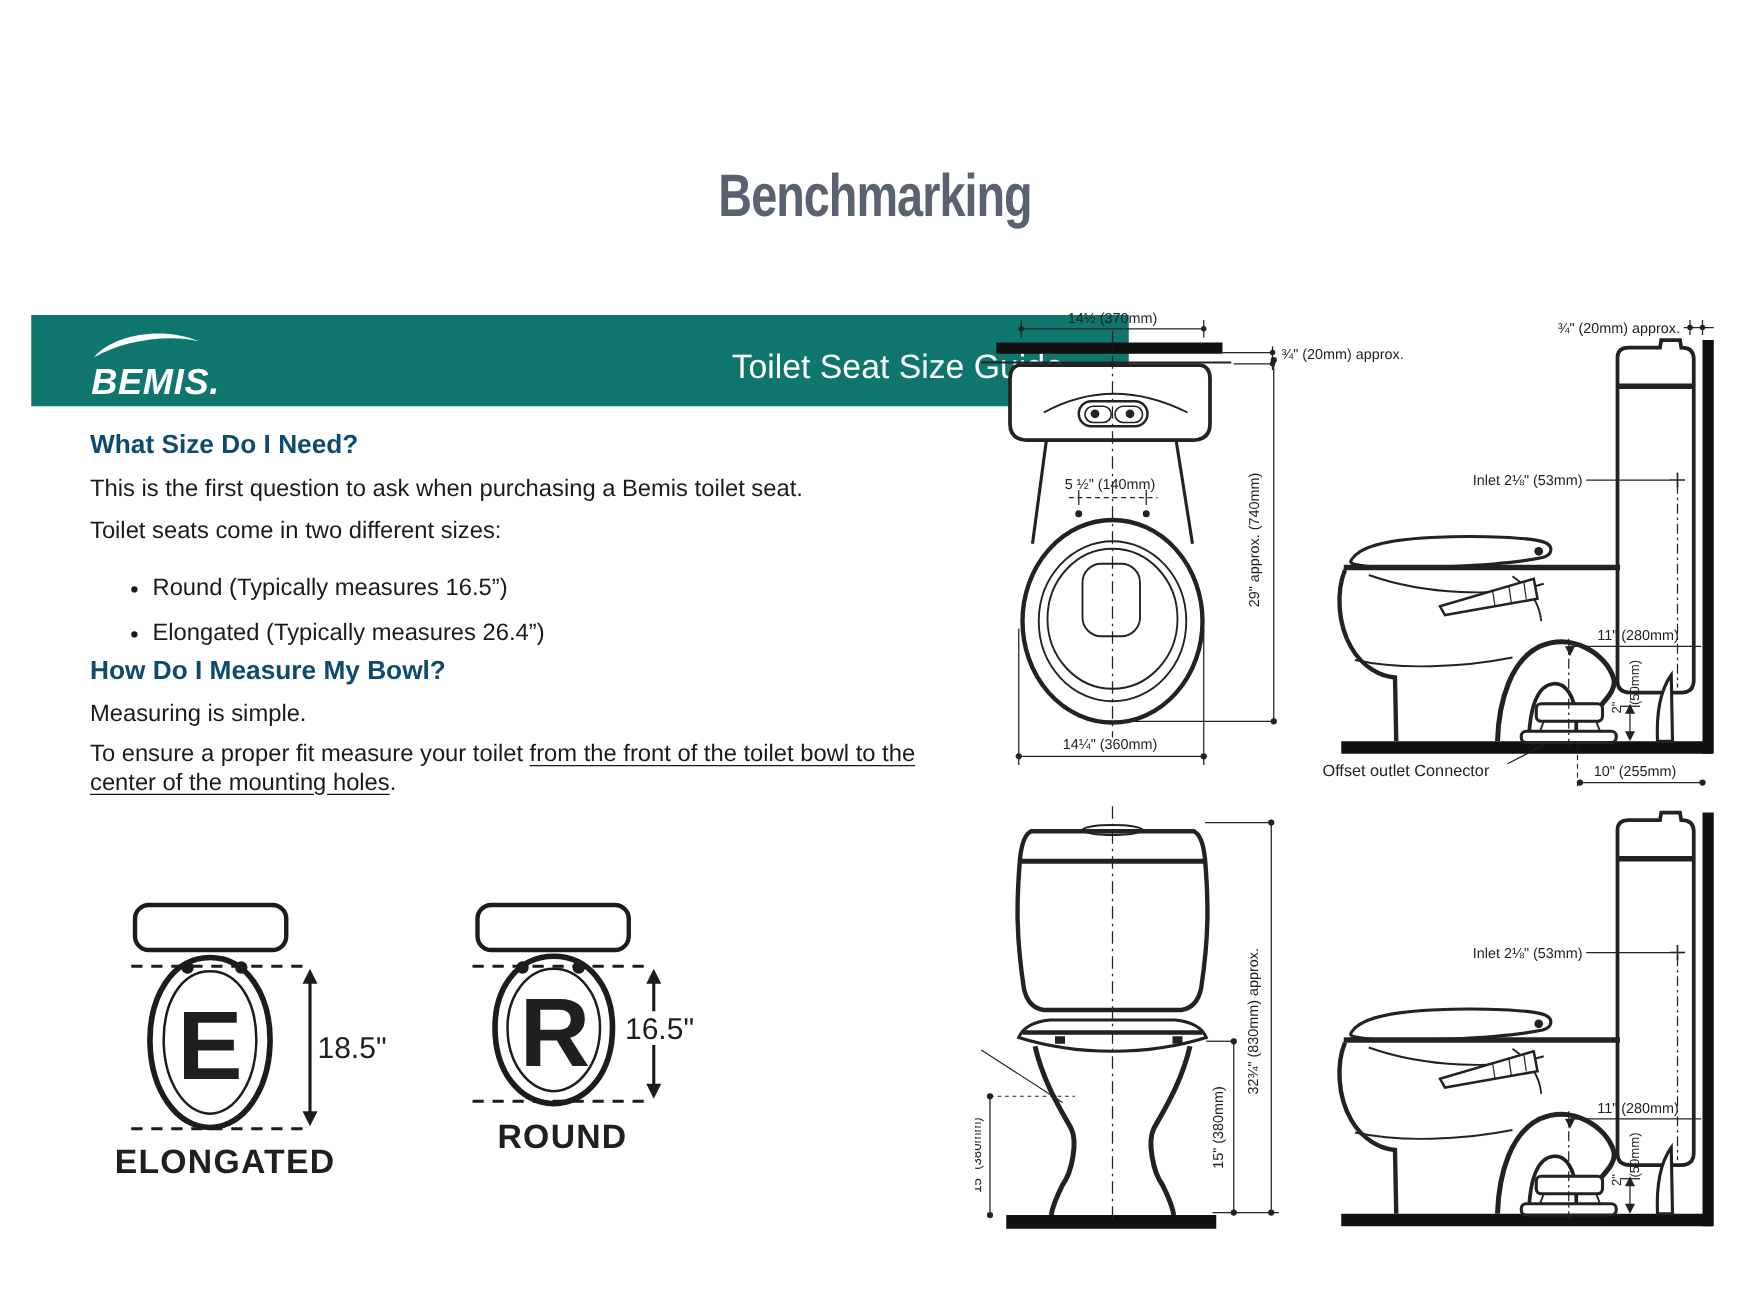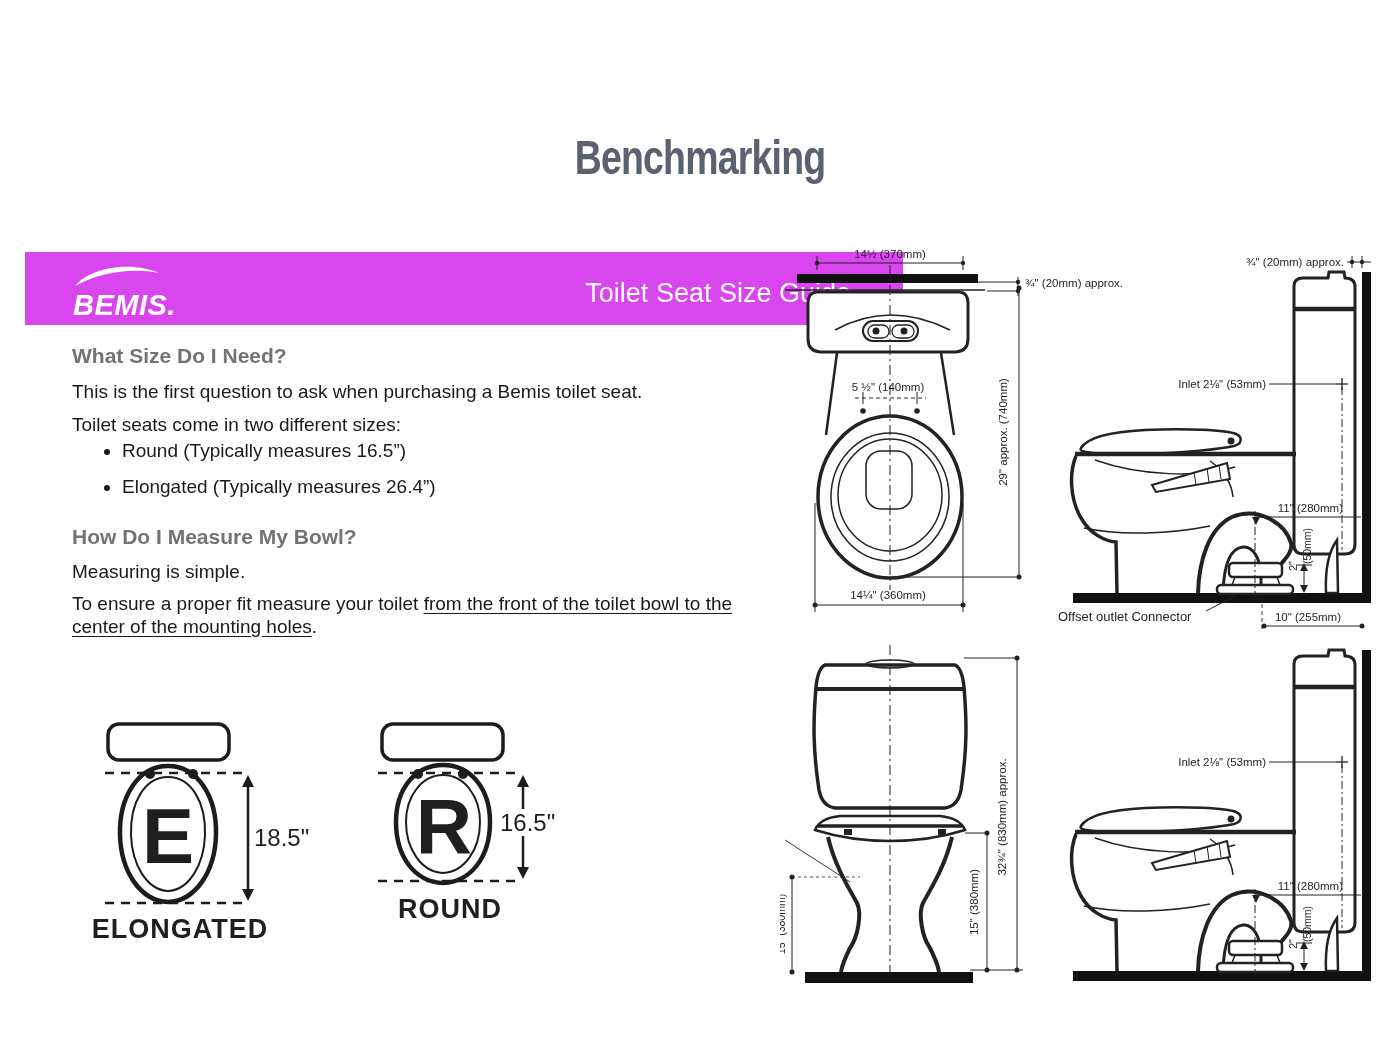--- a/index.html
+++ b/index.html
@@ -2,27 +2,27 @@
 <html><head>
 <meta charset="utf-8">
 <style>
   html,body{margin:0;padding:0;background:#ffffff;}
   .page{position:relative;width:1400px;height:1050px;background:#fff;overflow:hidden;
         font-family:"Liberation Sans", sans-serif;color:#111;}
   .page-title{position:absolute;top:130px;left:50%;margin:0;
     transform:translateX(-50%) scaleX(0.78);transform-origin:center;
     font-size:48px;font-weight:800;letter-spacing:-1px;color:#5a6170;white-space:nowrap;}
   
-  .bar{position:absolute;left:25px;top:252px;width:878px;height:73px;background:#d946ef;}
+  .bar{position:absolute;left:25px;top:252px;width:878px;height:73px;background:#0f766e;}
   .logo{position:absolute;left:48px;top:12px;width:110px;}
   .logo-text{display:block;color:#fff;font-size:29px;font-weight:bold;font-style:italic;
     letter-spacing:0.5px;margin-top:-3px;}
   .bar-title{position:absolute;right:52px;bottom:16px;color:#fff;font-size:27px;font-weight:normal;}
   
-  .h-sec{position:absolute;left:72px;margin:0;font-size:21px;font-weight:bold;color:#737373;}
+  .h-sec{position:absolute;left:72px;margin:0;font-size:21px;font-weight:bold;color:#0c4a6e;}
   .p-body{position:absolute;left:72px;margin:0;font-size:19px;color:#1a1a1a;width:664px;line-height:23px;}
   ul.sizes{position:absolute;left:100px;margin:0;padding-left:22px;font-size:19px;color:#1a1a1a;}
   ul.sizes li{margin-bottom:14px;}
   .ul-part{text-decoration:underline;text-underline-offset:3px;}
   svg text{font-family:"Liberation Sans", sans-serif;fill:#1f1f1f;}
   .dim{font-size:11.5px;}
   .dim-sm{font-size:10.5px;}
   .seat-num{font-size:24px;font-weight:500;}
   .seat-cap{font-size:27px;font-weight:bold;letter-spacing:1px;}
   .seat-letter{font-size:78px;font-weight:900;}
@@ -41,21 +41,21 @@
         <path d="M2,22 C18,3 58,-3 86,9 C60,3 24,9 2,22 Z" fill="#ffffff"></path>
       </svg>
       <span class="logo-text">BEMIS.</span>
     </div>
     <div class="bar-title">Toilet Seat Size Guide</div>
   </div>
 
   <h2 class="h-sec" style="top:344px;">What Size Do I Need?</h2>
   <p class="p-body" style="top:380px;">This is the first question to ask when purchasing a Bemis toilet seat.</p>
   <p class="p-body" style="top:413px;">Toilet seats come in two different sizes:</p>
-  <ul class="sizes" style="top:440px;">
+  <ul class="sizes" style="top:460px;">
     <li>Round (Typically measures 16.5”)</li>
     <li>Elongated (Typically measures 26.4”)</li>
   </ul>
 
   <h2 class="h-sec" style="top:525px;">How Do I Measure My Bowl?</h2>
   <p class="p-body" style="top:560px;">Measuring is simple.</p>
   <p class="p-body" style="top:592px;"><span>To ensure a proper fit measure your toilet </span><span class="ul-part">from the front of the toilet bowl to the center of the mounting holes</span><span>.</span></p>
 
   <svg style="position:absolute;left:78px;top:705px;" width="235" height="250" viewBox="0 0 235 250">
     <g stroke="#1c1c1c" fill="none">

